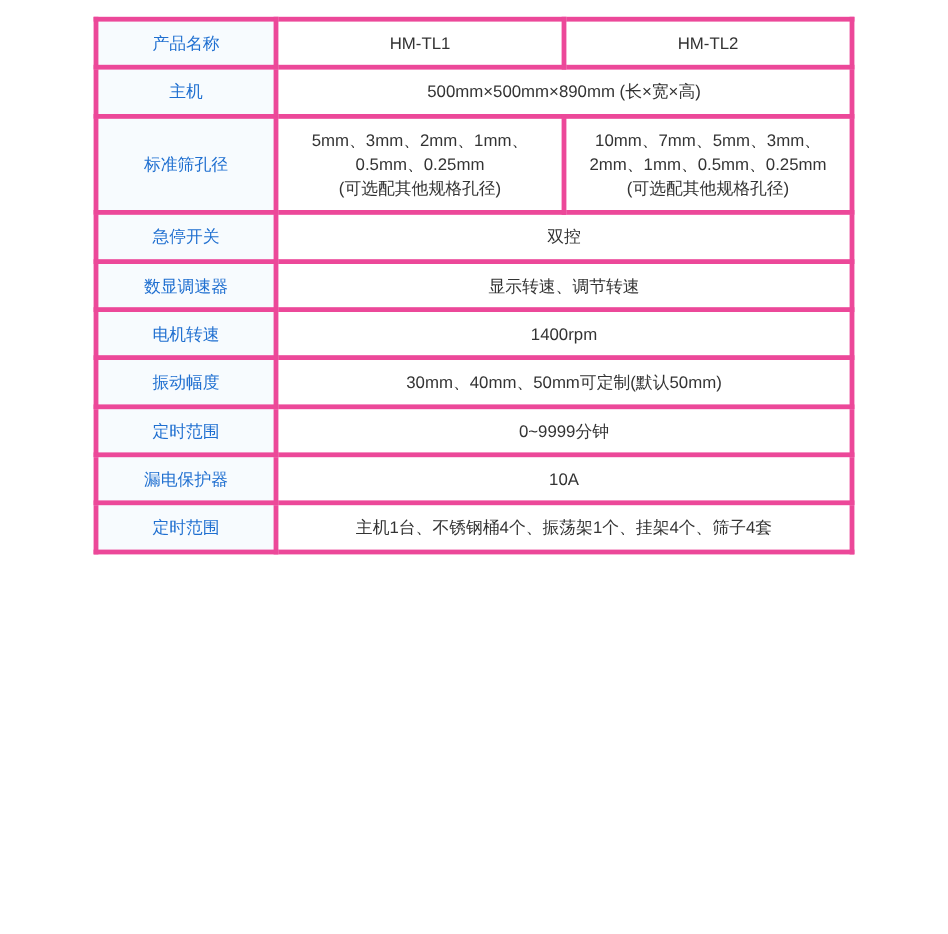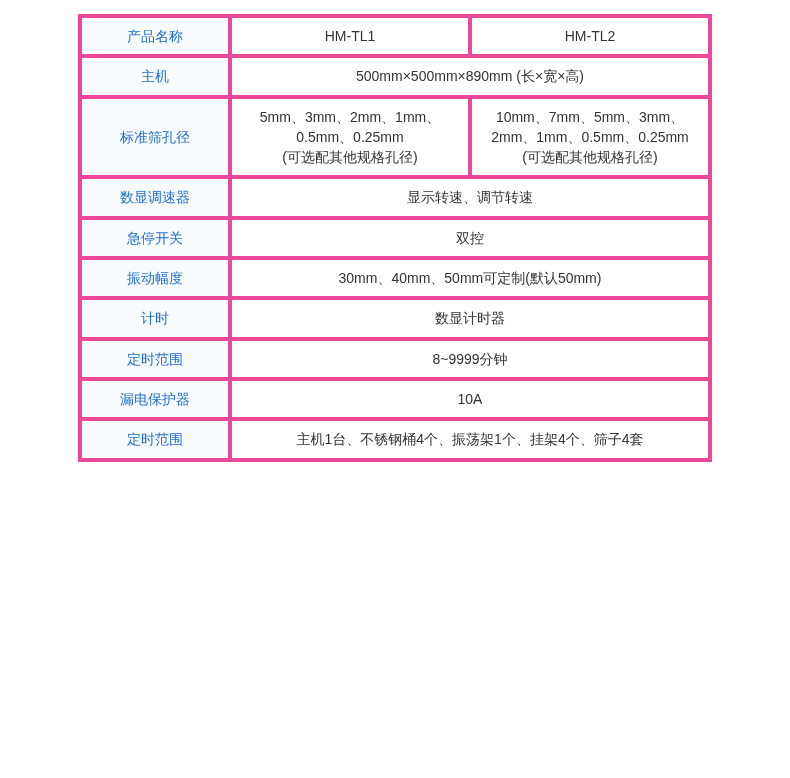--- a/index.html
+++ b/index.html
@@ -76,44 +76,44 @@
         <td class="label">标准筛孔径</td>
         <td class="value multi">5mm、3mm、2mm、1mm、
 0.5mm、0.25mm
 (可选配其他规格孔径)</td>
         <td class="value multi">10mm、7mm、5mm、3mm、
 2mm、1mm、0.5mm、0.25mm
 (可选配其他规格孔径)</td>
       </tr>
 
       <tr>
+        <td class="label">急停开关</td>
+        <td class="value" colspan="2">双控</td>
+      </tr>
+
+      <tr>
         <td class="label">数显调速器</td>
         <td class="value" colspan="2">显示转速、调节转速</td>
       </tr>
 
       <tr>
-        <td class="label">急停开关</td>
-        <td class="value" colspan="2">双控</td>
+        <td class="label">电机转速</td>
+        <td class="value" colspan="2">1400rpm</td>
       </tr>
-
 
 
       <tr>
         <td class="label">振动幅度</td>
         <td class="value" colspan="2">30mm、40mm、50mm可定制(默认50mm)</td>
       </tr>
 
-      <tr>
-        <td class="label">计时</td>
-        <td class="value" colspan="2">数显计时器</td>
-      </tr>
 
       <tr>
         <td class="label">定时范围</td>
-        <td class="value" colspan="2">8~9999分钟</td>
+        <td class="value" colspan="2">0~9999分钟</td>
       </tr>
 
 
       <tr>
         <td class="label">漏电保护器</td>
         <td class="value" colspan="2">10A</td>
       </tr>
 
       <tr>
         <td class="label">定时范围</td>

